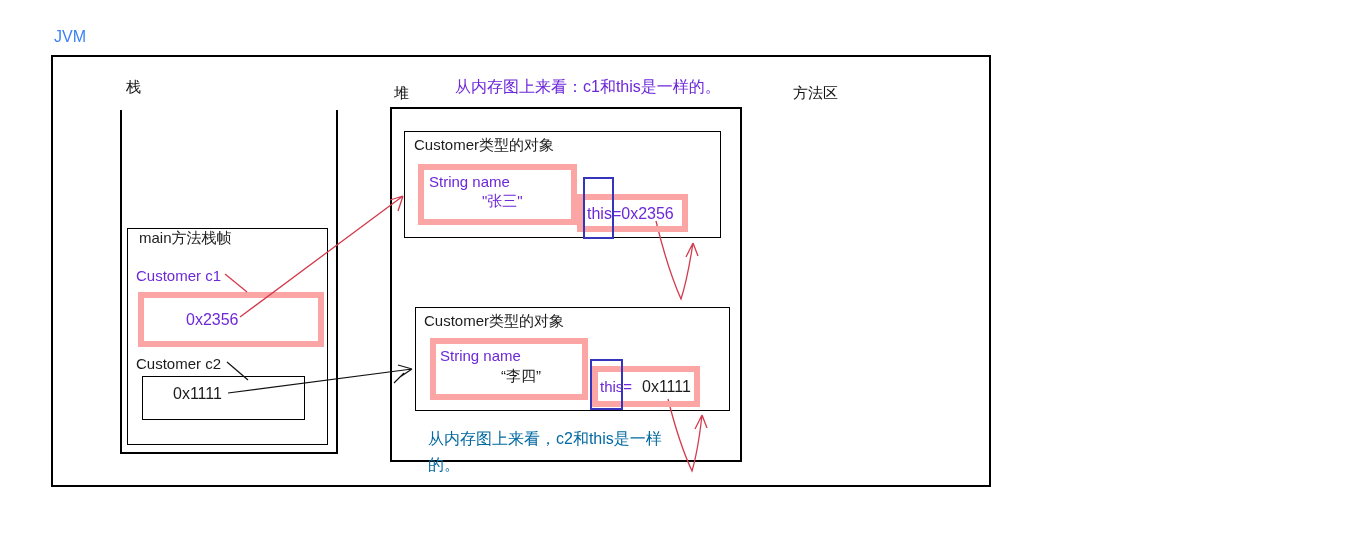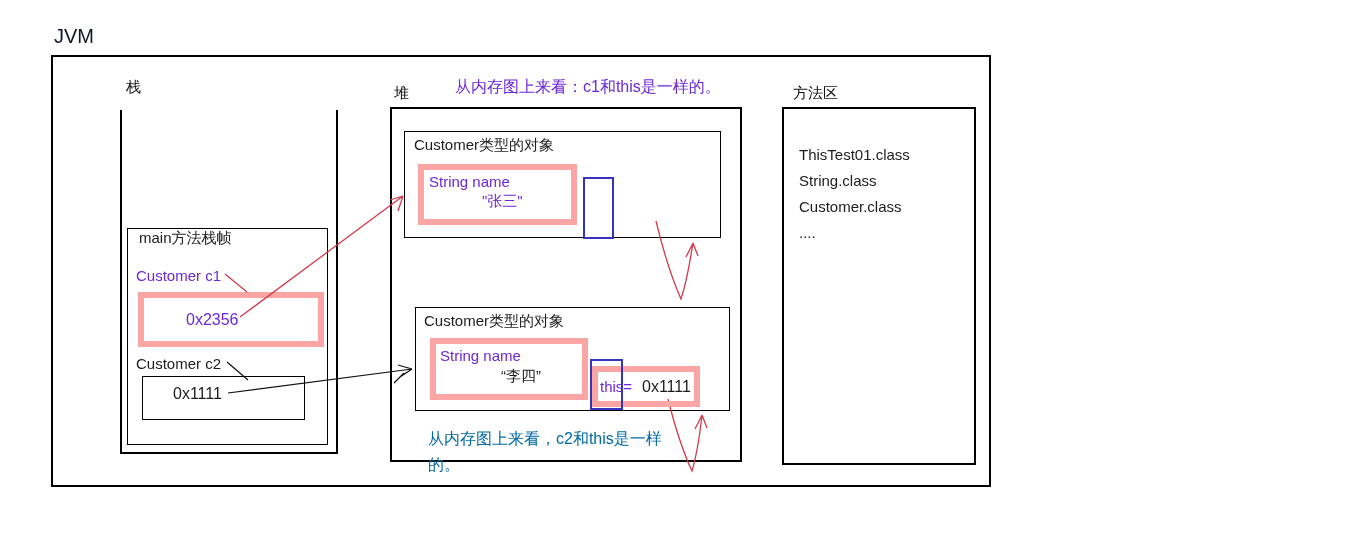--- a/index.html
+++ b/index.html
@@ -6,21 +6,21 @@
   body{font-family:"Liberation Sans","DejaVu Sans",sans-serif;color:#1c1c1c;}
   .canvas{position:relative;width:1359px;height:549px;background:#ffffff;overflow:hidden;}
   .abs{position:absolute;}
   .txt{white-space:nowrap;font-size:15px;line-height:17px;}
   .red{color:#6d28d9;}
   .blue-txt{color:#0369a1;}
   .box-black{border:2px solid #000;background:transparent;}
   .box-black-thin{border:1px solid #000;background:transparent;}
   .box-red{border:6px solid #fca5a5;background:transparent;}
   .box-blue{border:2px solid #3434bd;background:transparent;}
-  .jvm-title{font-size:20px;color:#0f172a;}
+  .jvm-title{font-size:16px;color:#3b82f6;}
   .section-label{font-size:15px;color:#111;}
   .mono-val{font-size:16px;}
   svg.overlay{position:absolute;left:0;top:0;width:1359px;height:549px;pointer-events:none;}
 </style>
 </head>
 <body>
 
 <div class="canvas">
 
   <div class="abs txt jvm-title" style="left:54px;top:28px;">JVM</div>
@@ -46,45 +46,42 @@
   <div class="abs txt red" style="left:455px;top:78px;font-size:16px;">从内存图上来看：c1和this是一样的。</div>
   <div class="abs box-black-thin" style="left:390px;top:107px;width:348px;height:351px;border-width:2px;"></div>
 
   <div class="abs box-black-thin" style="left:404px;top:131px;width:315px;height:105px;">
     <div class="abs txt" style="left:9px;top:4px;">Customer类型的对象</div>
   </div>
   <div class="abs box-red" style="left:418px;top:164px;width:147px;height:49px;">
     <div class="abs txt red" style="left:5px;top:3px;">String name</div>
     <div class="abs txt red" style="left:58px;top:22px;">"张三"</div>
   </div>
+  <div class="abs box-red" style="left:577px;top:194px;width:99px;height:26px;z-index:3;">
+    <div class="abs red" style="left:4px;top:5px;font-size:16px;">this=0x2356</div>
+  </div>
   <div class="abs box-blue" style="left:583px;top:177px;width:27px;height:58px;z-index:4;"></div>
 
   <div class="abs box-black-thin" style="left:415px;top:307px;width:313px;height:102px;">
     <div class="abs txt" style="left:8px;top:4px;">Customer类型的对象</div>
   </div>
   <div class="abs box-red" style="left:430px;top:338px;width:146px;height:50px;">
     <div class="abs txt red" style="left:4px;top:3px;">String name</div>
     <div class="abs txt" style="left:65px;top:23px;">“李四”</div>
   </div>
   <div class="abs box-red" style="left:592px;top:366px;width:96px;height:29px;z-index:3;">
     <span class="abs red" style="left:2px;top:6px;font-size:15px;">this=</span>
     <span class="abs" style="left:44px;top:6px;font-size:16px;">0x1111</span>
   </div>
   <div class="abs box-blue" style="left:590px;top:359px;width:29px;height:47px;z-index:4;"></div>
 
   <div class="abs txt blue-txt" style="left:428px;top:430px;font-size:16px;z-index:5;">从内存图上来看，c2和this是一样</div>
   <div class="abs txt blue-txt" style="left:428px;top:456px;font-size:16px;z-index:5;">的。</div>
 
   <div class="abs txt section-label" style="left:793px;top:84px;">方法区</div>
-  <div class="abs box-black-thin" style="left:782px;top:107px;width:190px;height:354px;border-width:2px;">
-    <div class="abs txt" style="left:15px;top:37px;">ThisTest01.class</div>
-    <div class="abs txt" style="left:15px;top:63px;">String.class</div>
-    <div class="abs txt" style="left:15px;top:89px;">Customer.class</div>
-    <div class="abs txt" style="left:15px;top:115px;">....</div>
-  </div>
 
   <svg class="overlay">
 
     <path d="M225,274 L247,292" stroke="#d23b4d" stroke-width="1.3" fill="none"></path>
 
     <path d="M240,317 L403,196 M403,196 L390,200 M403,196 L398,211" stroke="#d23b4d" stroke-width="1.3" fill="none"></path>
 
     <path d="M227,362 L248,380" stroke="#111" stroke-width="1.2" fill="none"></path>
 
     <path d="M228,393 L412,369 M412,369 L398,365 M412,369 L400,377 M404,373 L394,383" stroke="#111" stroke-width="1.2" fill="none"></path>

